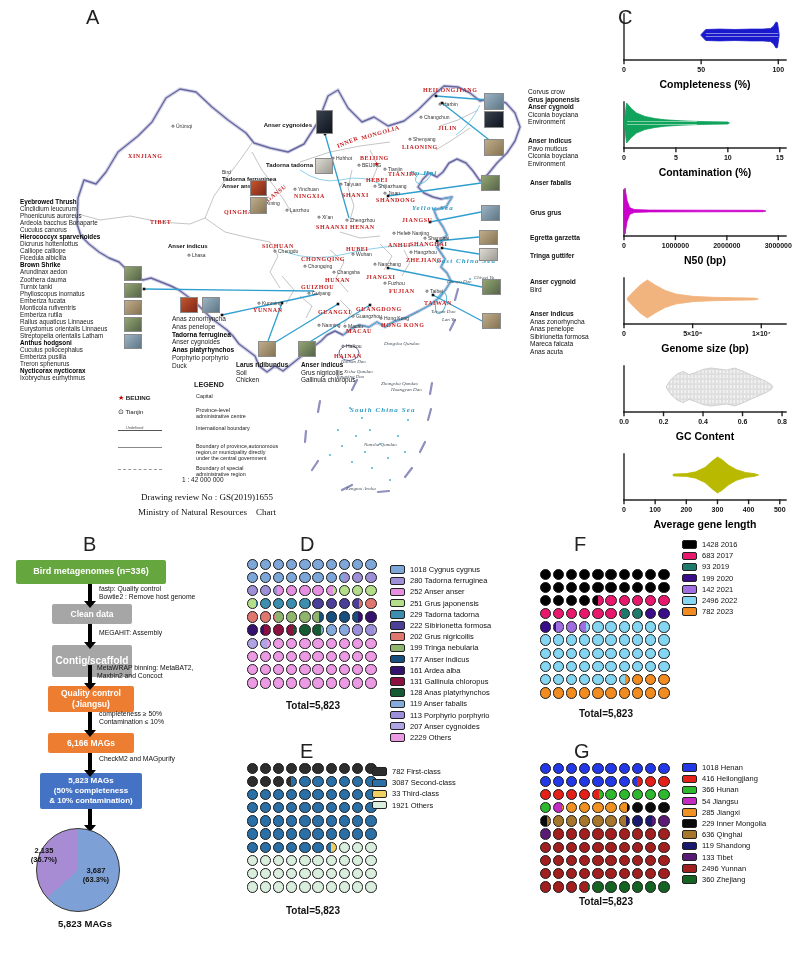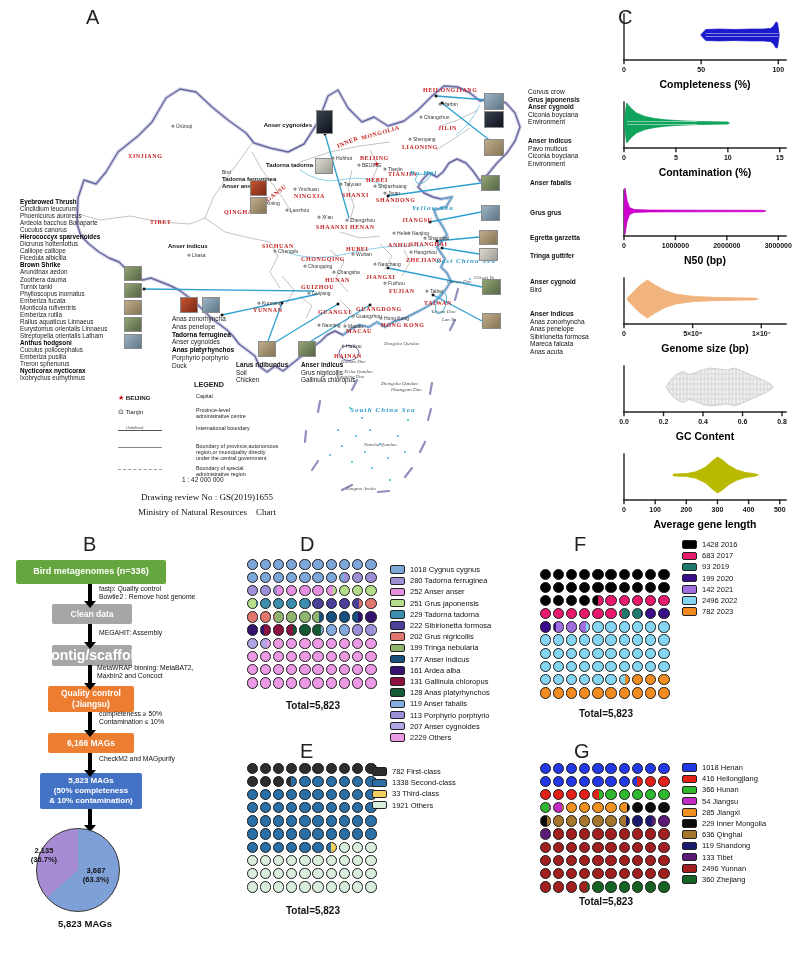--- a/index.html
+++ b/index.html
@@ -920,21 +920,21 @@
         <span>2229 Others</span>
       </div>
     </div>
   <div id="legend-e" class="dotlegend" style="left:372px;top:766px;">
       <div class="row">
         <span class="sw" style="background: rgb(45, 45, 45);"></span>
         <span>782 First-class</span>
       </div>
       <div class="row">
         <span class="sw" style="background: rgb(42, 111, 165);"></span>
-        <span>1338 Second-class</span>
+        <span>3087 Second-class</span>
       </div>
       <div class="row">
         <span class="sw" style="background: rgb(240, 208, 96);"></span>
         <span>33 Third-class</span>
       </div>
       <div class="row">
         <span class="sw" style="background: rgb(217, 238, 221);"></span>
         <span>1921 Others</span>
       </div>
     </div>
@@ -1015,21 +1015,21 @@
       </div>
     </div>
 
   <div id="flow">
       <div class="fbox fb-green" style="left: 16px; top: 560px; width: 150px; height: 24px; font-size: 9px;">
         <div>Bird metagenomes (n=336)</div>
       </div>
       <div class="fbox fb-gray" style="left: 52px; top: 604px; width: 80px; height: 20px; font-size: 8.5px;">
         <div>Clean data</div>
       </div>
-      <div class="fbox fb-gray" style="left: 52px; top: 645px; width: 80px; height: 21px; font-size: 14px;">
+      <div class="fbox fb-gray" style="left: 52px; top: 645px; width: 80px; height: 32px; font-size: 10px;">
         <div>Contig/scaffold</div>
       </div>
       <div class="fbox fb-orange" style="left: 48px; top: 686px; width: 86px; height: 26px; font-size: 8.5px;">
         <div>Quality control</div>
         <div>(Jiangsu)</div>
       </div>
       <div class="fbox fb-orange" style="left: 48px; top: 733px; width: 86px; height: 20px; font-size: 8.5px;">
         <div>6,166 MAGs</div>
       </div>
       <div class="fbox fb-blue" style="left: 40px; top: 773px; width: 102px; height: 36px; font-size: 8px;">

